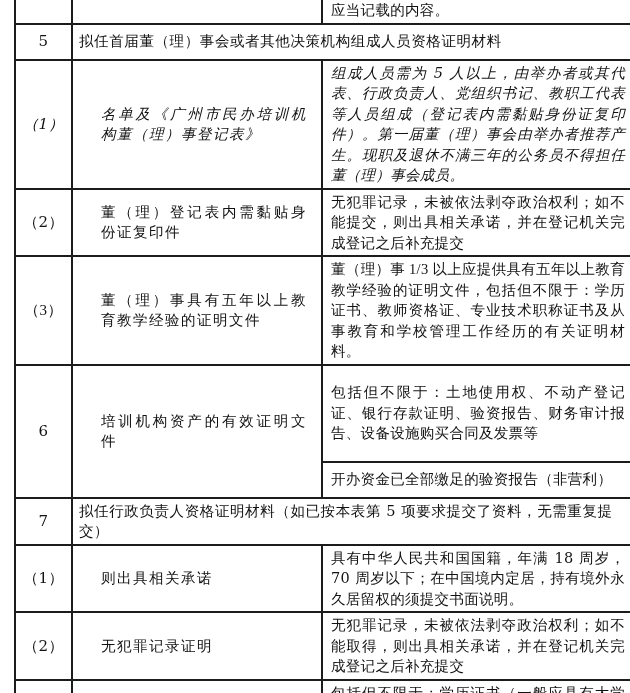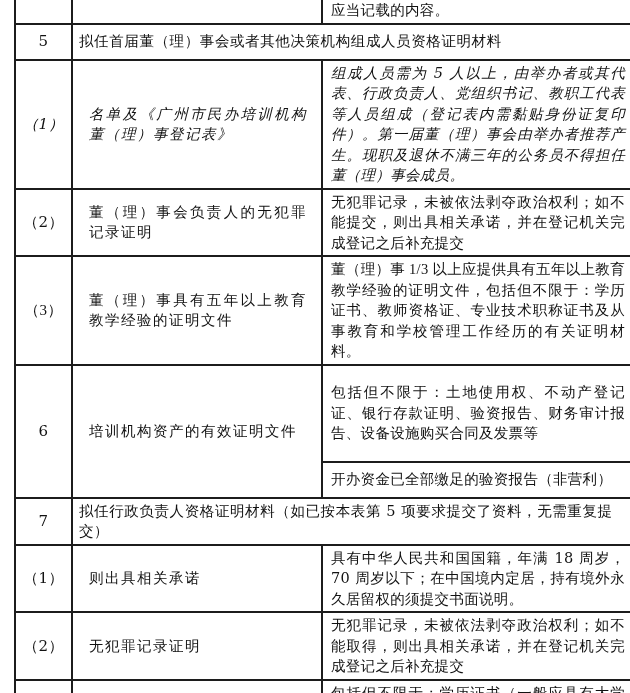--- a/index.html
+++ b/index.html
@@ -34,21 +34,21 @@
   }
   col.c-num  { width: 57px; }
   col.c-item { width: 250px; }
   col.c-req  { width: 311px; }
 
   td.num {
     text-align: center;
     font-size: 15px;
   }
   td.item {
-    padding: 2px 14px 2px 16px;
+    padding: 2px 14px 2px 28px;
     text-align: justify;
     letter-spacing: 1.5px;
   }
   td.req {
     padding: 2px 7px 2px 8px;
     text-align: justify;
   }
   td.span-cell {
     padding: 2px 8px 2px 6px;
     letter-spacing: 0.6px;
@@ -93,21 +93,21 @@
       </tr>
 
       <tr>
         <td class="num h123">（1）</td>
         <td class="item h123">名单及《广州市民办培训机构董（理）事登记表》</td>
         <td class="req h123">组成人员需为 5 人以上，由举办者或其代表、行政负责人、党组织书记、教职工代表等人员组成（登记表内需黏贴身份证复印件）。第一届董（理）事会由举办者推荐产生。现职及退休不满三年的公务员不得担任董（理）事会成员。</td>
       </tr>
 
       <tr>
         <td class="num h62">（2）</td>
-        <td class="item h62">董（理）事会负责人的无犯罪记录证明</td>
+        <td class="item h62">董（理）登记表内需黏贴身份证复印件</td>
         <td class="req h62">无犯罪记录，未被依法剥夺政治权利；如不能提交，则出具相关承诺，并在登记机关完成登记之后补充提交</td>
       </tr>
 
       <tr>
         <td class="num h84">（3）</td>
         <td class="item h84">董（理）事具有五年以上教育教学经验的证明文件</td>
         <td class="req h84">董（理）事 1/3 以上应提供具有五年以上教育教学经验的证明文件，包括但不限于：学历证书、教师资格证、专业技术职称证书及从事教育和学校管理工作经历的有关证明材料。</td>
       </tr>
 
       <tr>

